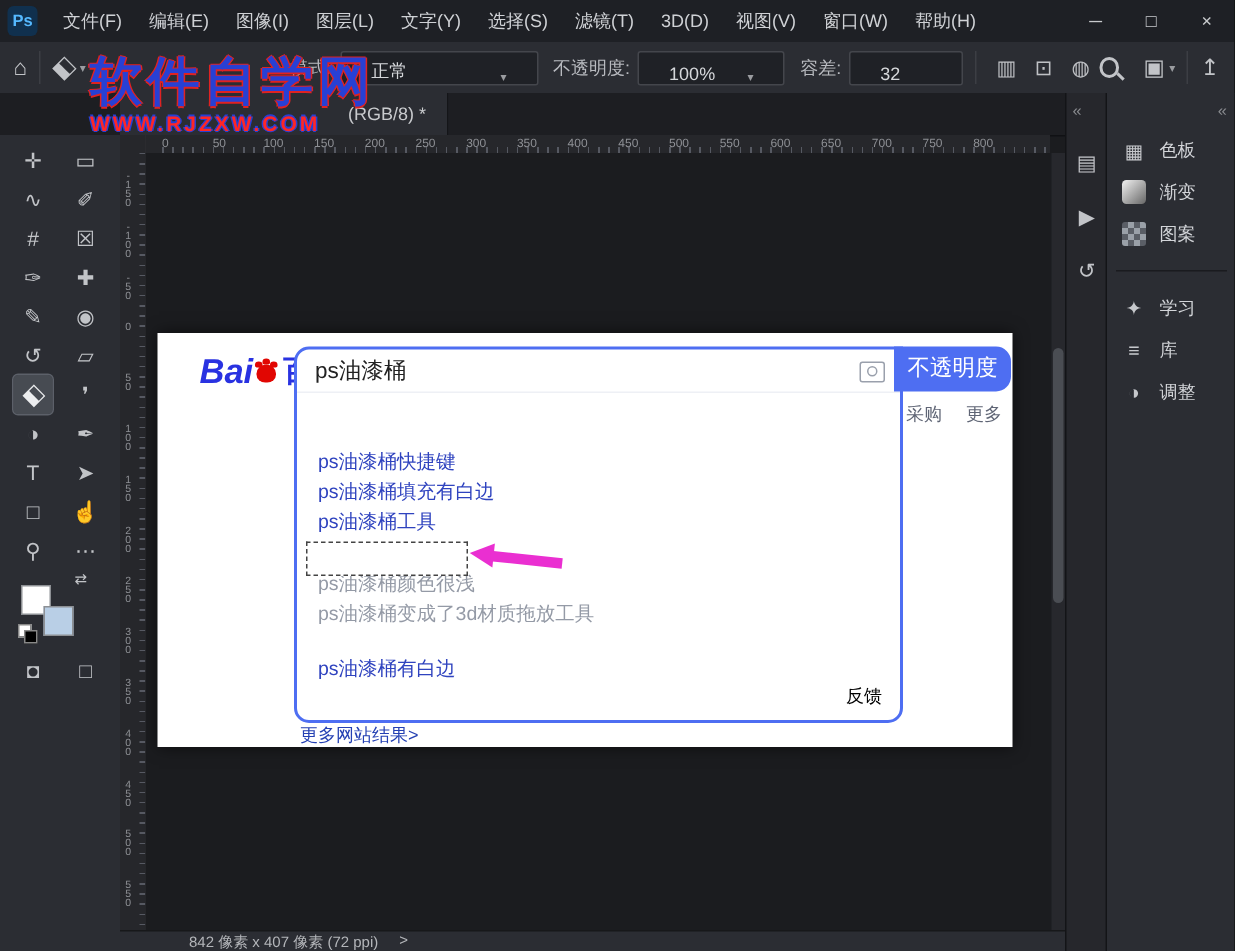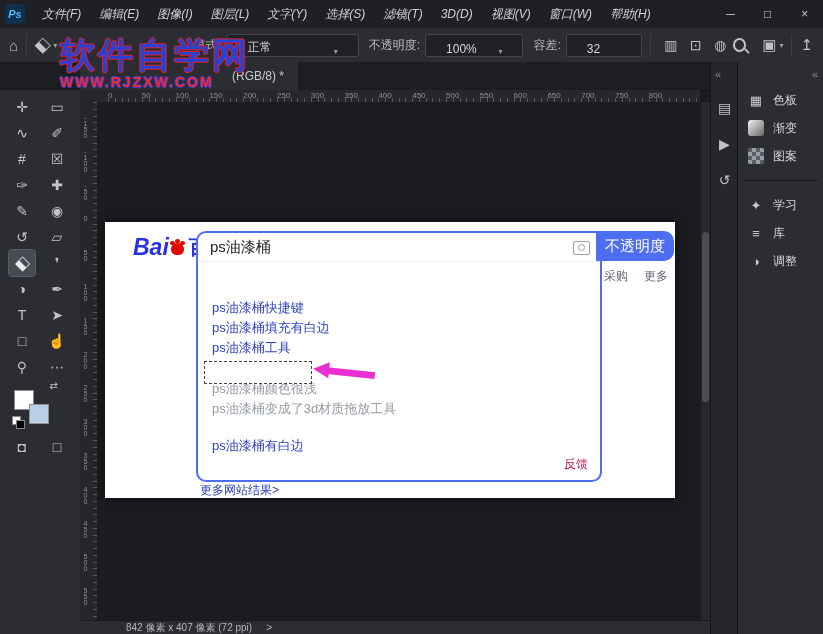--- a/index.html
+++ b/index.html
@@ -2,21 +2,21 @@
 <html><head>
 <meta charset="utf-8">
 <style>
   html,body{margin:0;padding:0;background:#111;}
   #app{position:relative;width:823px;height:634px;overflow:hidden;background:#1b1c1f;
        font-family:"Liberation Sans",sans-serif;-webkit-font-smoothing:antialiased;}
   .abs{position:absolute;}
 
   
   #titlebar{left:0;top:0;width:823px;height:28px;background:#1e2025;display:flex;align-items:center;
-            border-bottom:1px solid #15161a;font-style:italic;}
+            border-bottom:1px solid #15161a;}
   .ps-logo{width:20px;height:20px;margin:0 8px 0 5px;background:#10304e;color:#55b9ff;border-radius:4px;
            font-size:11px;font-weight:bold;display:grid;place-items:center;}
   .menus{display:flex;text-align:center;}
   .menu-item{padding:0 9px;line-height:28px;font-size:12px;color:#cfd1d5;cursor:default;}
   .win-controls{margin-left:auto;display:flex;}
   .win-btn{width:37px;text-align:center;line-height:28px;font-size:12px;color:#c8cacd;}
 
   
   #optionsbar{left:0;top:28px;width:823px;height:34px;background:#2b2d33;border-bottom:1px solid #1a1b1e;
               display:flex;align-items:center;font-size:12px;color:#c6c8cc;}
@@ -94,21 +94,21 @@
                border-radius:2px;}
   .camera-icon::after{content:'';position:absolute;left:3.5px;top:2px;width:5px;height:5px;border:1px solid #9aa0ac;
                border-radius:50%;}
   .baidu-btn{position:absolute;left:491px;top:9px;width:78px;height:30px;background:#4e6ef2;color:#fff;
              font-size:15px;border-radius:0 10px 10px 0;text-align:center;line-height:30px;}
   .sug-list{padding-top:36px;}
   .sug{height:20px;line-height:20px;color:#2f43bf;font-size:13px;padding-left:14px;white-space:nowrap;}
   .sug.muted{color:#949aa6;}
   .sug:nth-of-type(4){margin-top:21px;}
   .sug:nth-of-type(6){margin-top:17px;}
-  .feedback{position:absolute;right:12px;bottom:7px;color:#be185d;font-size:12px;}
+  .feedback{position:absolute;right:12px;bottom:7px;color:#000000;font-size:12px;}
   .dashed-rect{position:absolute;left:99px;top:139px;width:106px;height:21px;border:1px dashed #444;background:#fff;}
   .annot-arrow{position:absolute;left:208px;top:142px;width:64px;height:16px;transform:rotate(6deg);}
   .arrow-head{position:absolute;left:0;top:0;width:0;height:0;border-top:8px solid transparent;
               border-bottom:8px solid transparent;border-right:16px solid #ea2fd1;}
   .arrow-shaft{position:absolute;left:14px;top:4.5px;width:48px;height:7px;background:#ea2fd1;}
   .nav-row{position:absolute;left:499px;top:46px;display:flex;gap:16px;color:#5f6575;font-size:12px;}
   .more-link{position:absolute;left:95px;top:260px;color:#2440b3;font-size:12px;}
   
   #vscroll{left:700px;top:102px;width:10px;height:518px;background:#27282d;border-left:1px solid #1b1c20;}
   .vthumb{position:absolute;left:1px;top:130px;width:7px;height:170px;background:#4a4d53;border-radius:4px;}

